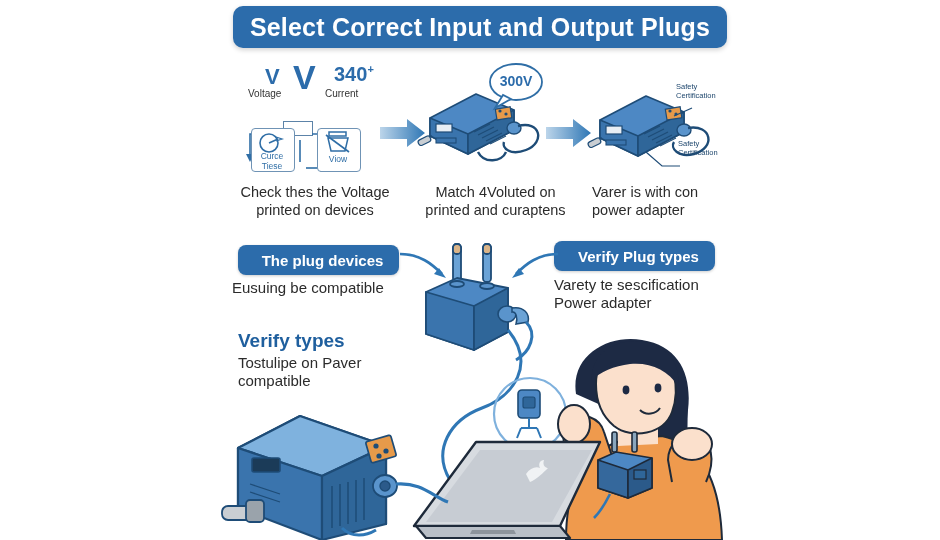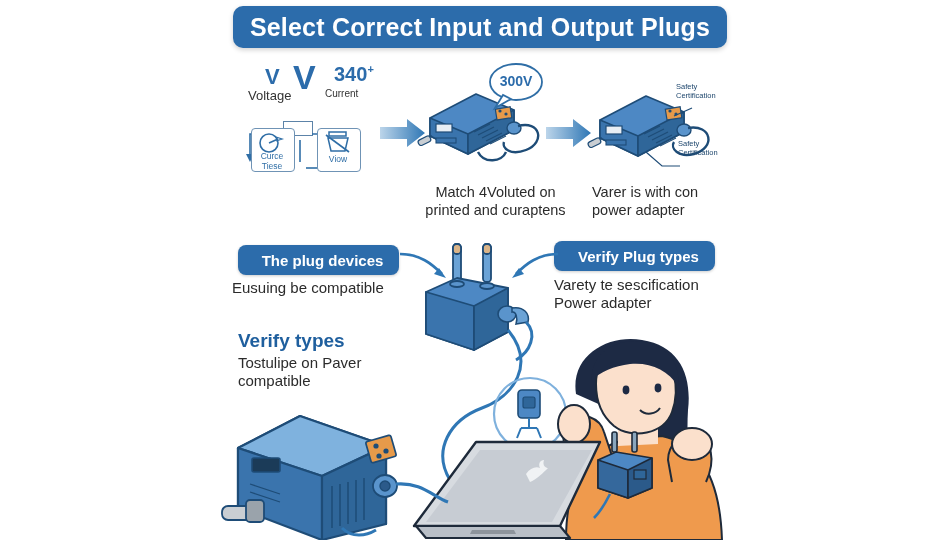--- a/index.html
+++ b/index.html
@@ -28,21 +28,21 @@
     text-align:center;white-space:pre-line;
   }
   .tiny{
     position:absolute;color:#20486e;font-size:7.5px;line-height:1.15;
     white-space:pre-line;
   }
   .lbl-sm{position:absolute;font-size:8.5px;color:#333;text-align:center;white-space:pre-line;line-height:1.15;}
 
   
   .vsmall{position:absolute;left:265px;top:64px;font-size:22px;font-weight:bold;color:#2c6cab;}
-  .vsmall-lab{position:absolute;left:248px;top:88px;font-size:13px;color:#333;}
+  .vsmall-lab{position:absolute;left:248px;top:88px;font-size:10px;color:#333;}
   .vbig{position:absolute;left:293px;top:60px;font-size:34px;font-weight:bold;color:#2c6cab;line-height:1;}
   .num340{position:absolute;left:334px;top:63px;font-size:20px;font-weight:bold;color:#2c6cab;}
   .num340 sup{font-size:11px;}
   .cur-lab{position:absolute;left:325px;top:88px;font-size:10px;color:#333;}
 
   
   .fbox{
     position:absolute;border:1.4px solid #6f93b5;border-radius:4px;background:#fff;
   }
   .ftop{position:absolute;left:283px;top:121px;width:28px;height:13px;border:1.4px solid #5c83a8;background:#fff;}
@@ -108,20 +108,22 @@
 Tiese</div>
 
   <div class="fbox" style="left:317px;top:128px;width:42px;height:42px;"></div>
   <svg style="position:absolute;left:323px;top:130px;" width="30" height="26">
     <rect x="6" y="2" width="17" height="4" fill="none" stroke="#2f6ea6" stroke-width="1.5"></rect>
     <path d="M5 8 h20 l-3 13 h-14 z" fill="none" stroke="#2f6ea6" stroke-width="1.5"></path>
     <path d="M3 5 L26 22" stroke="#2f6ea6" stroke-width="1.6"></path>
   </svg>
   <div class="lbl-sm" style="left:317px;top:155px;width:42px;color:#2f6ea6;">Viow</div>
 
+  <div class="cap" style="left:215px;top:184px;width:200px;">Check thes the Voltage
+printed on devices</div>
 
   <svg class="flowarrow" style="left:380px;top:118px;" viewBox="0 0 46 30">
     <defs>
       <linearGradient id="ag1" x1="0" y1="0" x2="1" y2="0">
         <stop offset="0" stop-color="#bcd5ea"></stop>
           <stop offset="1" stop-color="#2f77b5"></stop>
       </linearGradient>
     </defs>
     <polygon points="0,9 27,9 27,1 45,15 27,29 27,21 0,21" fill="url(#ag1)"></polygon>
   </svg>

